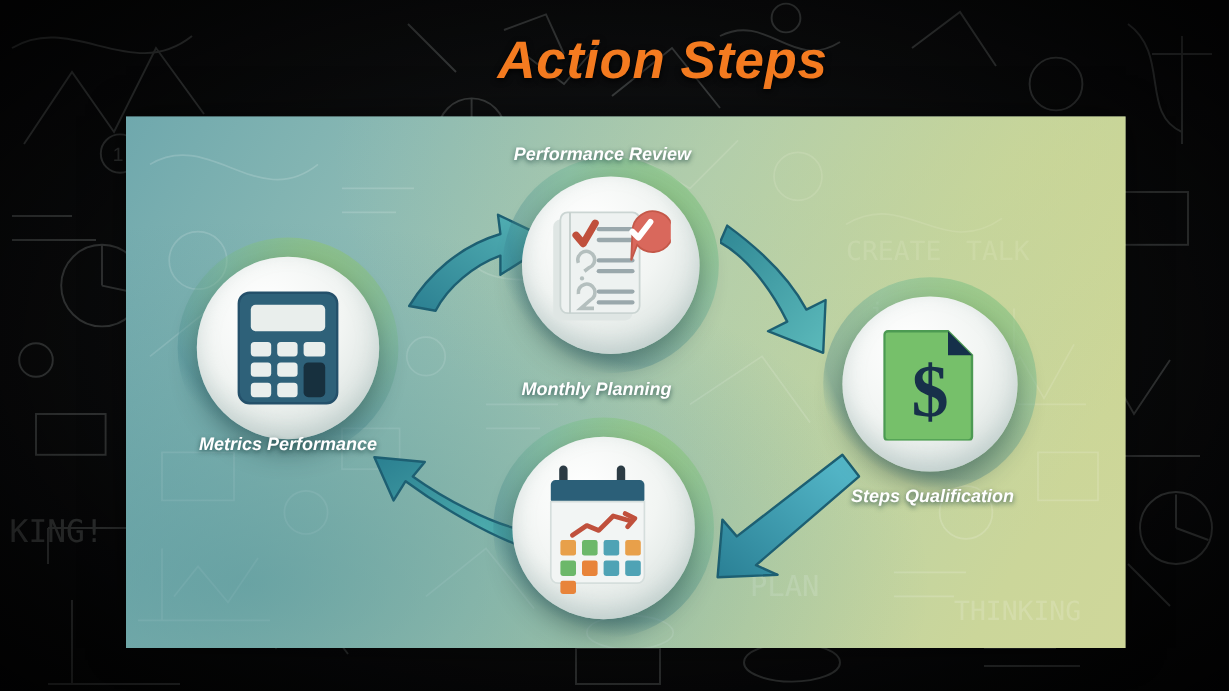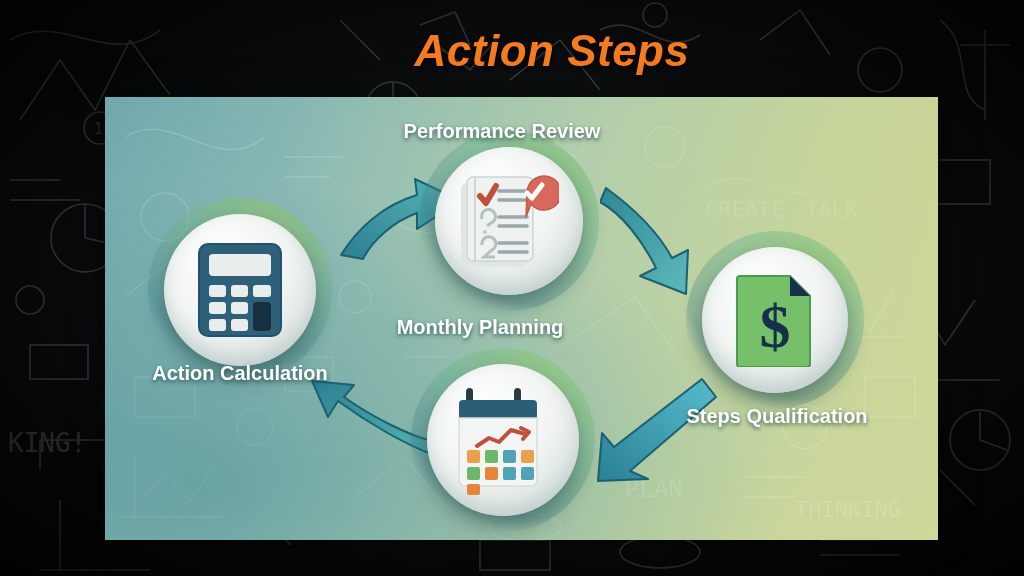--- a/index.html
+++ b/index.html
@@ -101,22 +101,23 @@
     background: radial-gradient(circle at 38% 30%, #ffffff 0%, #f2f5f3 45%, #dce4e1 78%, #c6d0cd 100%);
     box-shadow: 0 10px 22px rgba(20,50,55,.45), inset 0 -8px 18px rgba(140,165,165,.35);
     display: flex;
     align-items: center;
     justify-content: center;
   }
   .caption {
     position: absolute;
     transform: translateX(-50%);
     color: #ffffff;
-    font-size: 20px;
+    font-size: 15px;
     font-weight: bold;
+    font-style: italic;
     white-space: nowrap;
     text-shadow: 0 2px 4px rgba(20,60,60,.75);
   }
 
   .arrow { position: absolute; }
 </style>
 </head>
 <body>
 
 <div id="slide">
@@ -270,21 +271,21 @@
           <rect x="34" y="43" width="17" height="12" rx="3" fill="#e9eeec"></rect>
           <rect x="56" y="43" width="18" height="12" rx="3" fill="#e9eeec"></rect>
           <rect x="12" y="60" width="17" height="12" rx="3" fill="#e9eeec"></rect>
           <rect x="34" y="60" width="17" height="12" rx="3" fill="#e9eeec"></rect>
           <rect x="12" y="77" width="17" height="12" rx="3" fill="#e9eeec"></rect>
           <rect x="34" y="77" width="17" height="12" rx="3" fill="#e9eeec"></rect>
           <rect x="56" y="60" width="18" height="29" rx="4" fill="#17303e"></rect>
         </svg>
       </div>
     </div>
-    <div class="caption" style="left:135px; top:265px;">Action Calculation</div>
+    <div class="caption" style="left:135px; top:265px;">Metrics Performance</div>
 
     <div class="node" style="left:404px; top:124px;">
       <div class="halo" style="width:180px;height:180px;
            background:radial-gradient(circle at 70% 28%, rgba(140,200,120,.80) 0%, rgba(110,185,150,.45) 44%, rgba(55,125,140,.30) 68%, rgba(55,125,140,0) 76%);"></div>
       <div class="disc" style="width:148px;height:148px;">
         <svg width="104" height="108" viewBox="0 0 104 108" style="margin-left:-4px;">
           <rect x="6" y="16" width="66" height="84" rx="6" fill="#dfe6e4"></rect>
           <rect x="12" y="10" width="66" height="84" rx="6" fill="#eef2f1" stroke="#cbd5d3" stroke-width="1.5"></rect>
           <path d="M20 10 L20 94" stroke="#c6d0ce" stroke-width="1.6"></path>
           <g stroke="#9aa8ac" stroke-width="3.6" stroke-linecap="round">
@@ -335,16 +336,16 @@
           <rect x="52" y="66" width="13" height="13" rx="2" fill="#4fa3b5"></rect>
           <rect x="70" y="66" width="13" height="13" rx="2" fill="#e8a04a"></rect>
           <rect x="16" y="83" width="13" height="13" rx="2" fill="#6cb86a"></rect>
           <rect x="34" y="83" width="13" height="13" rx="2" fill="#e8843a"></rect>
           <rect x="52" y="83" width="13" height="13" rx="2" fill="#4fa3b5"></rect>
           <rect x="70" y="83" width="13" height="13" rx="2" fill="#4fa3b5"></rect>
           <rect x="16" y="100" width="13" height="11" rx="2" fill="#e8843a"></rect>
         </svg>
       </div>
     </div>
-    <div class="caption" style="left:375px; top:219px;">Monthly Planning</div>
+    <div class="caption" style="left:392px; top:219px;">Monthly Planning</div>
 
   </div>
 </div>
 
 </body></html>

